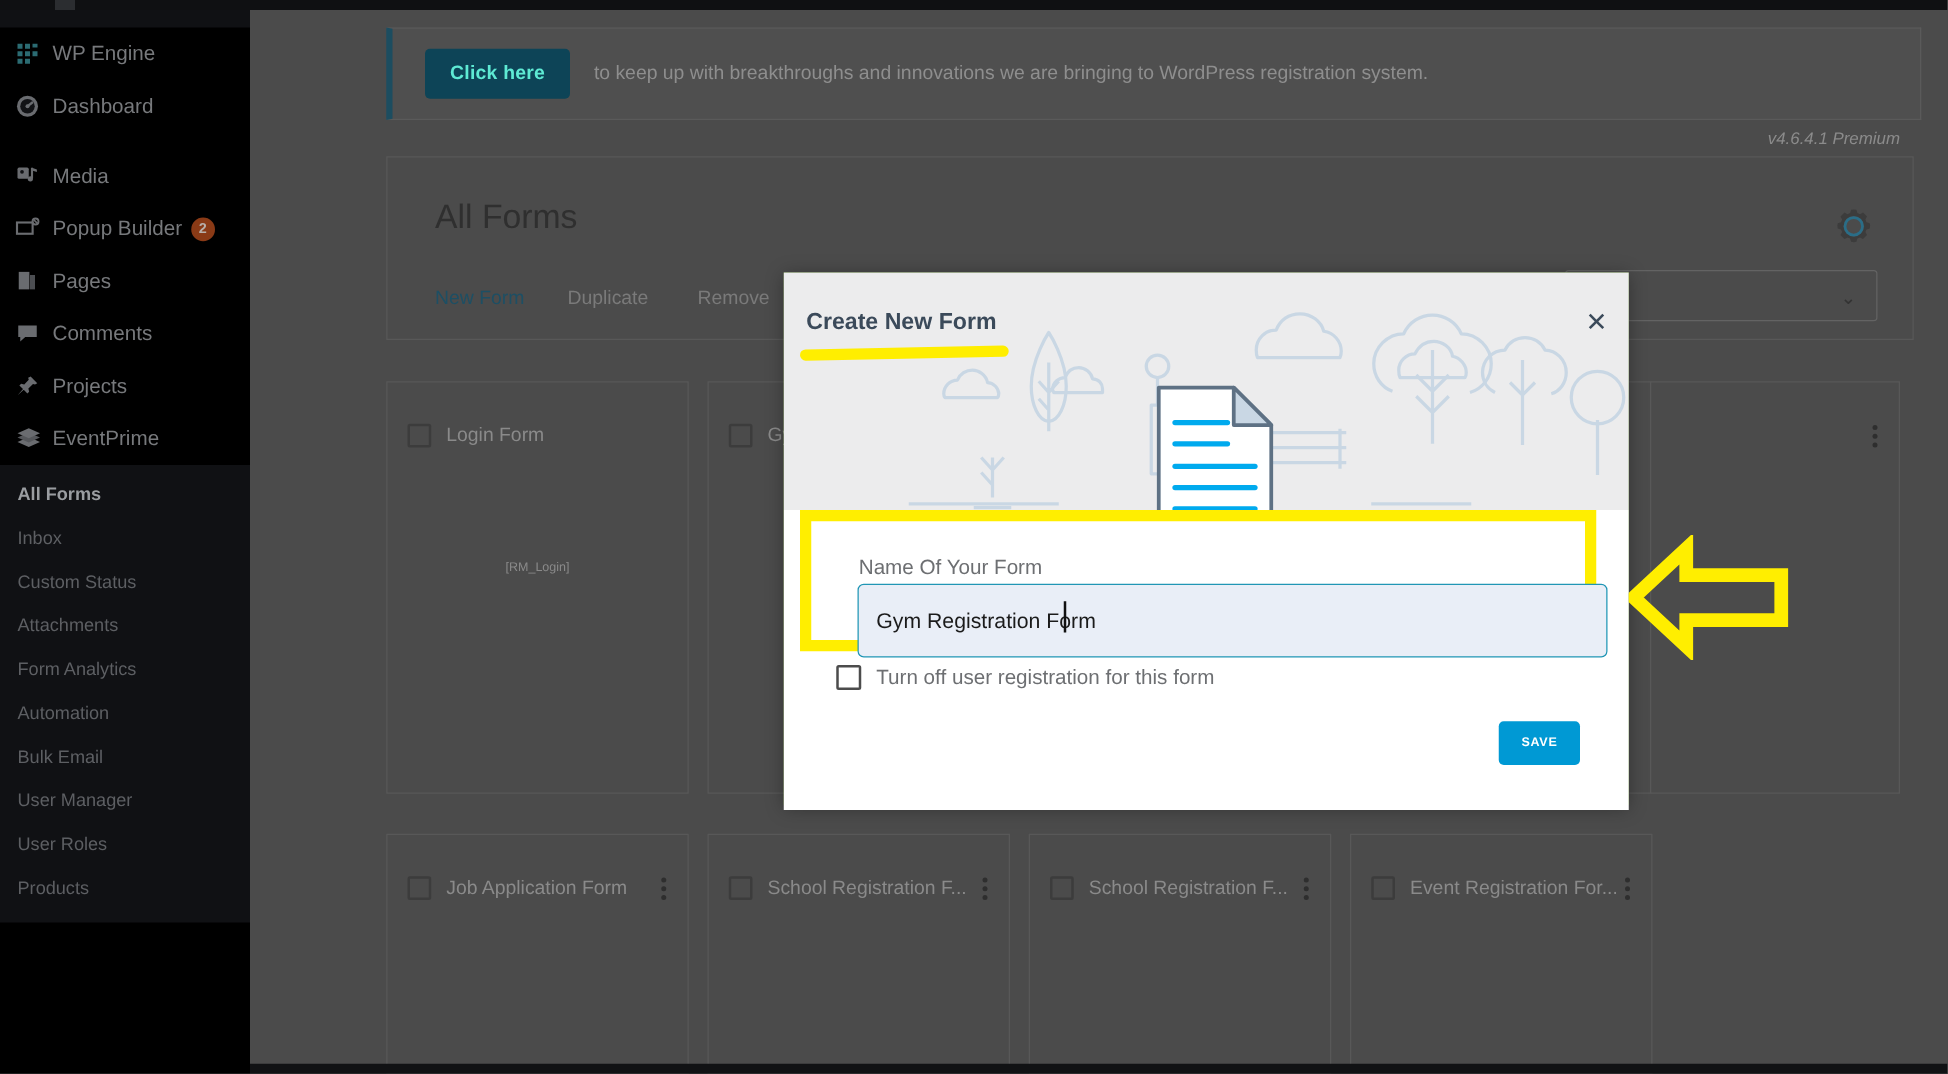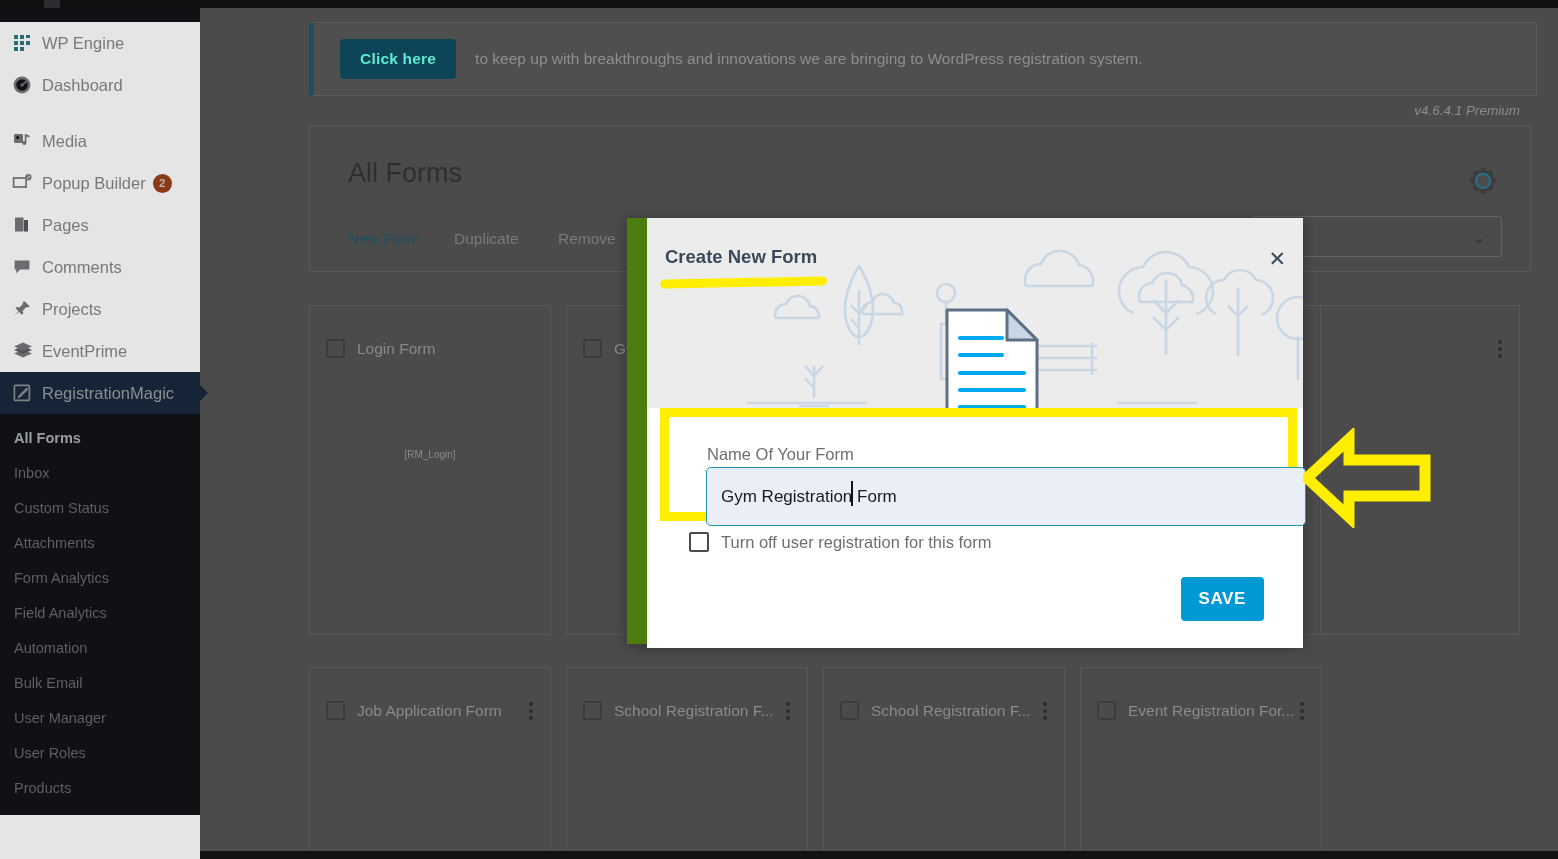--- a/index.html
+++ b/index.html
@@ -8,21 +8,21 @@
     font-family: "Liberation Sans", sans-serif;
     background: #4a4a4a;
   }
   #root { position: relative; width: 1558px; height: 859px; overflow: hidden; }
 
   
 
   
   #sidebar {
     position: absolute; left: 0; top: 0; width: 200px; height: 859px;
-    background: #e5e5e5; z-index: 5;
+    background: #000000; z-index: 5;
   }
   #sidebar-topstub {
     position: absolute; left: 0; top: 0; width: 200px; height: 22px;
     background: #101114;
   }
   .adminmenu { position: absolute; left: 0; top: 22px; width: 200px; }
   .menu-item {
     display: flex; align-items: center; height: 42px;
     padding-left: 12px; color: #77797c; font-size: 16.5px;
     position: relative;
@@ -126,21 +126,21 @@
   }
   .dots i { width: 4px; height: 4px; border-radius: 50%; background: #2e2e2e; display: block; }
   .card-shortcode {
     position: absolute; left: 0; right: 0; top: 143px; text-align: center;
     color: #8a8a8a; font-size: 10px;
   }
 
   
   #modal {
     position: absolute; left: 627px; top: 218px; width: 676px; height: 426px;
-    background: #4d7c0f; z-index: 40; box-shadow: 0 2px 14px rgba(0,0,0,.35); padding-left: 20px;
+    background: #4d7c0f; z-index: 40; box-shadow: 0 2px 14px rgba(0,0,0,.35);
   }
   #modal-hero {
     position: relative; height: 190px; background: #ececed; overflow: hidden;
   }
   #modal-title {
     position: absolute; left: 18px; top: 28px; z-index: 3;
     font-size: 18.5px; font-weight: bold; color: #3b4a5a;
   }
   #title-underline {
     position: absolute; left: 13px; top: 60px; width: 167px; height: 9px;
@@ -179,21 +179,21 @@
     display: flex; align-items: center;
   }
   #turnoff-cbx {
     width: 20px; height: 20px; border: 2px solid #4c4c4c; background: #fff;
     border-radius: 2px; flex: 0 0 20px;
   }
   #turnoff-label { margin-left: 12px; color: #6d6f72; font-size: 16.5px; }
   #save-btn {
     position: absolute; right: 39px; top: 169px;
     background: #0099d4; color: #fff; border: none; border-radius: 4px;
-    padding: 12px 18px; font-size: 17px; font-weight: bold;
+    padding: 12px 18px; font-size: 10px; font-weight: bold;
     letter-spacing: .6px; cursor: pointer;
     font-family: "Liberation Sans", sans-serif;
   }
 
   
   #yellow-arrow { position: absolute; left: 1303px; top: 428px; z-index: 45; }
 
   
   #topstrip {
     position: absolute; left: 0; top: 0; width: 1558px; height: 8px;
@@ -410,37 +410,27 @@
         <span class="mi-ico">
           <svg width="22" height="20" viewBox="0 0 22 20">
             <path d="M2 12.5l9-4 9 4-9 4z" fill="#6a6c70"></path>
             <path d="M2 9l9-4 9 4-9 4z" fill="#55575b"></path>
             <path d="M2 5.6l9-4 9 4-9 4z" fill="#6a6c70"></path>
           </svg>
         </span>
         <span class="mi-label">EventPrime</span>
       </div>
 
-      <div class="menu-item active">
-        <span class="mi-ico">
-          <svg width="20" height="20" viewBox="0 0 20 20">
-            <rect x="2.4" y="2.4" width="15" height="15" rx="1" fill="none" stroke="#7e8184" stroke-width="1.7"></rect>
-            <path d="M14.6 4.4L6.6 12.4l-1.3 3.2 3.2-1.3 8-8z" fill="#7e8184"></path>
-          </svg>
-        </span>
-        <span class="mi-label">RegistrationMagic</span>
-      </div>
 
       <div class="submenu">
         <div class="submenu-item cur">All Forms</div>
         <div class="submenu-item">Inbox</div>
         <div class="submenu-item">Custom Status</div>
         <div class="submenu-item">Attachments</div>
         <div class="submenu-item">Form Analytics</div>
-        <div class="submenu-item">Field Analytics</div>
         <div class="submenu-item">Automation</div>
         <div class="submenu-item">Bulk Email</div>
         <div class="submenu-item">User Manager</div>
         <div class="submenu-item">User Roles</div>
         <div class="submenu-item">Products</div>
       </div>
     </div>
   </div>
 
   <div id="modal">

